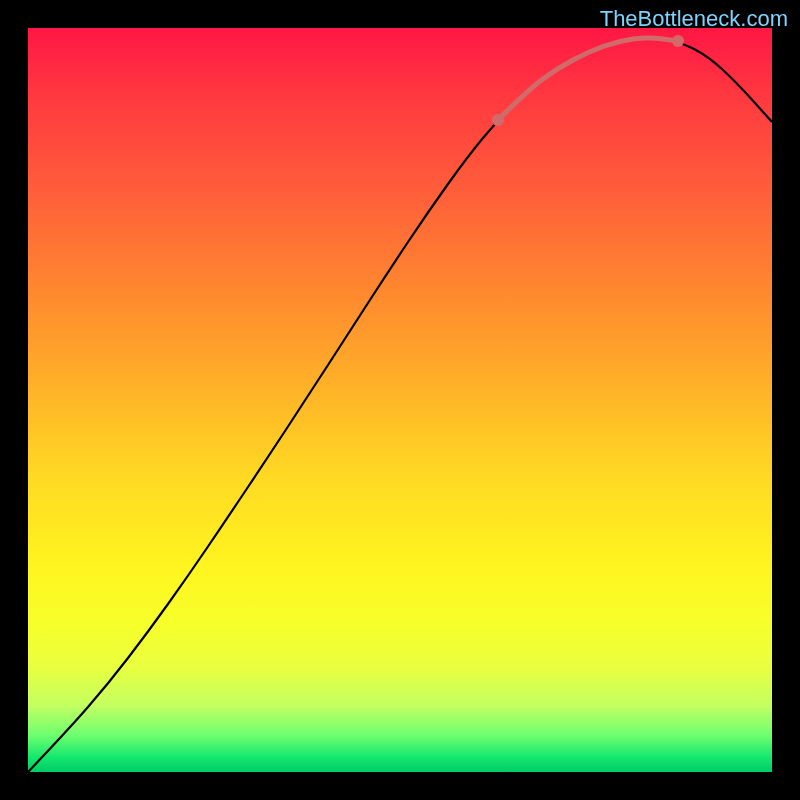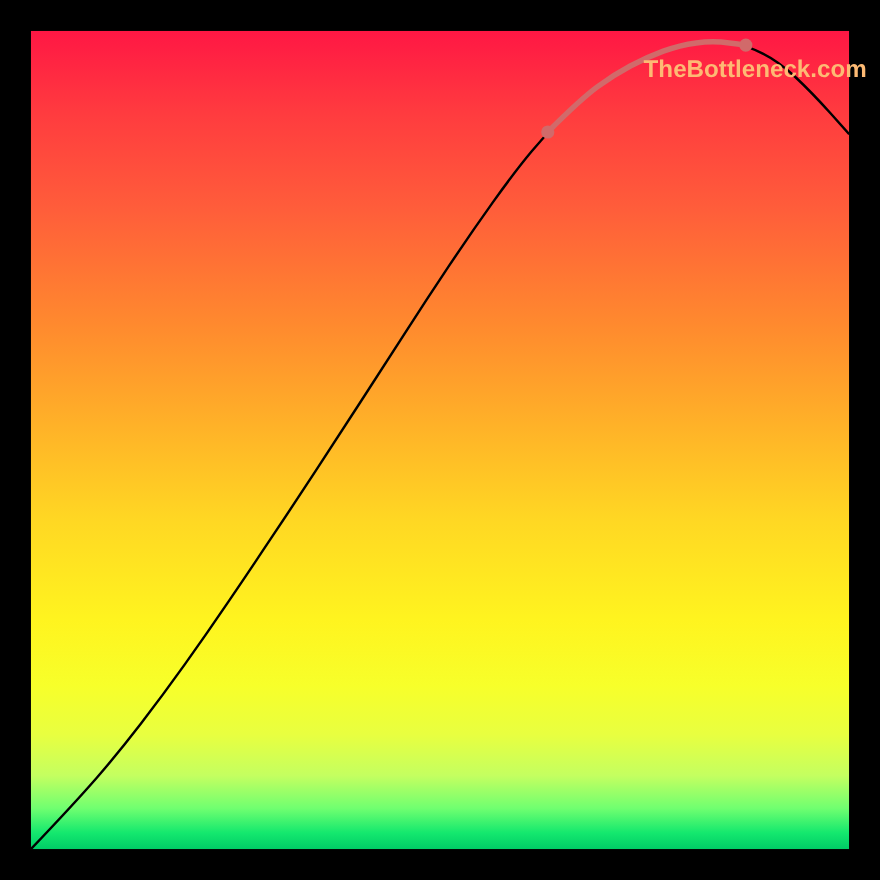--- a/index.html
+++ b/index.html
@@ -1,17 +1,17 @@
 <!DOCTYPE html>
 <html><head>
 <meta charset="utf-8">
 <style>
   * { margin: 0; padding: 0; box-sizing: border-box; }
   body { width: 800px; height: 800px; background: #000; position: relative; font-family: Arial, sans-serif; }
-  .watermark { position: absolute; top: 6px; right: 12px; color: #fdba74; font-size: 22px; font-weight: bold; z-index: 10; margin-top: 44px; }
+  .watermark { position: absolute; top: 6px; right: 12px; color: #7dd3fc; font-size: 22px; font-weight: normal; z-index: 10; }
   .plot-area { position: absolute; top: 28px; left: 28px; width: 744px; height: 744px; overflow: hidden; }
   .gradient-bg { position: absolute; inset: 0; background: linear-gradient(to bottom,
     #ff1744 0%,
     #ff3b3f 10%,
     #ff5e3a 22%,
     #ff8a2e 36%,
     #ffb128 48%,
     #ffd823 60%,
     #fff41f 72%,
     #f7ff2a 80%,

